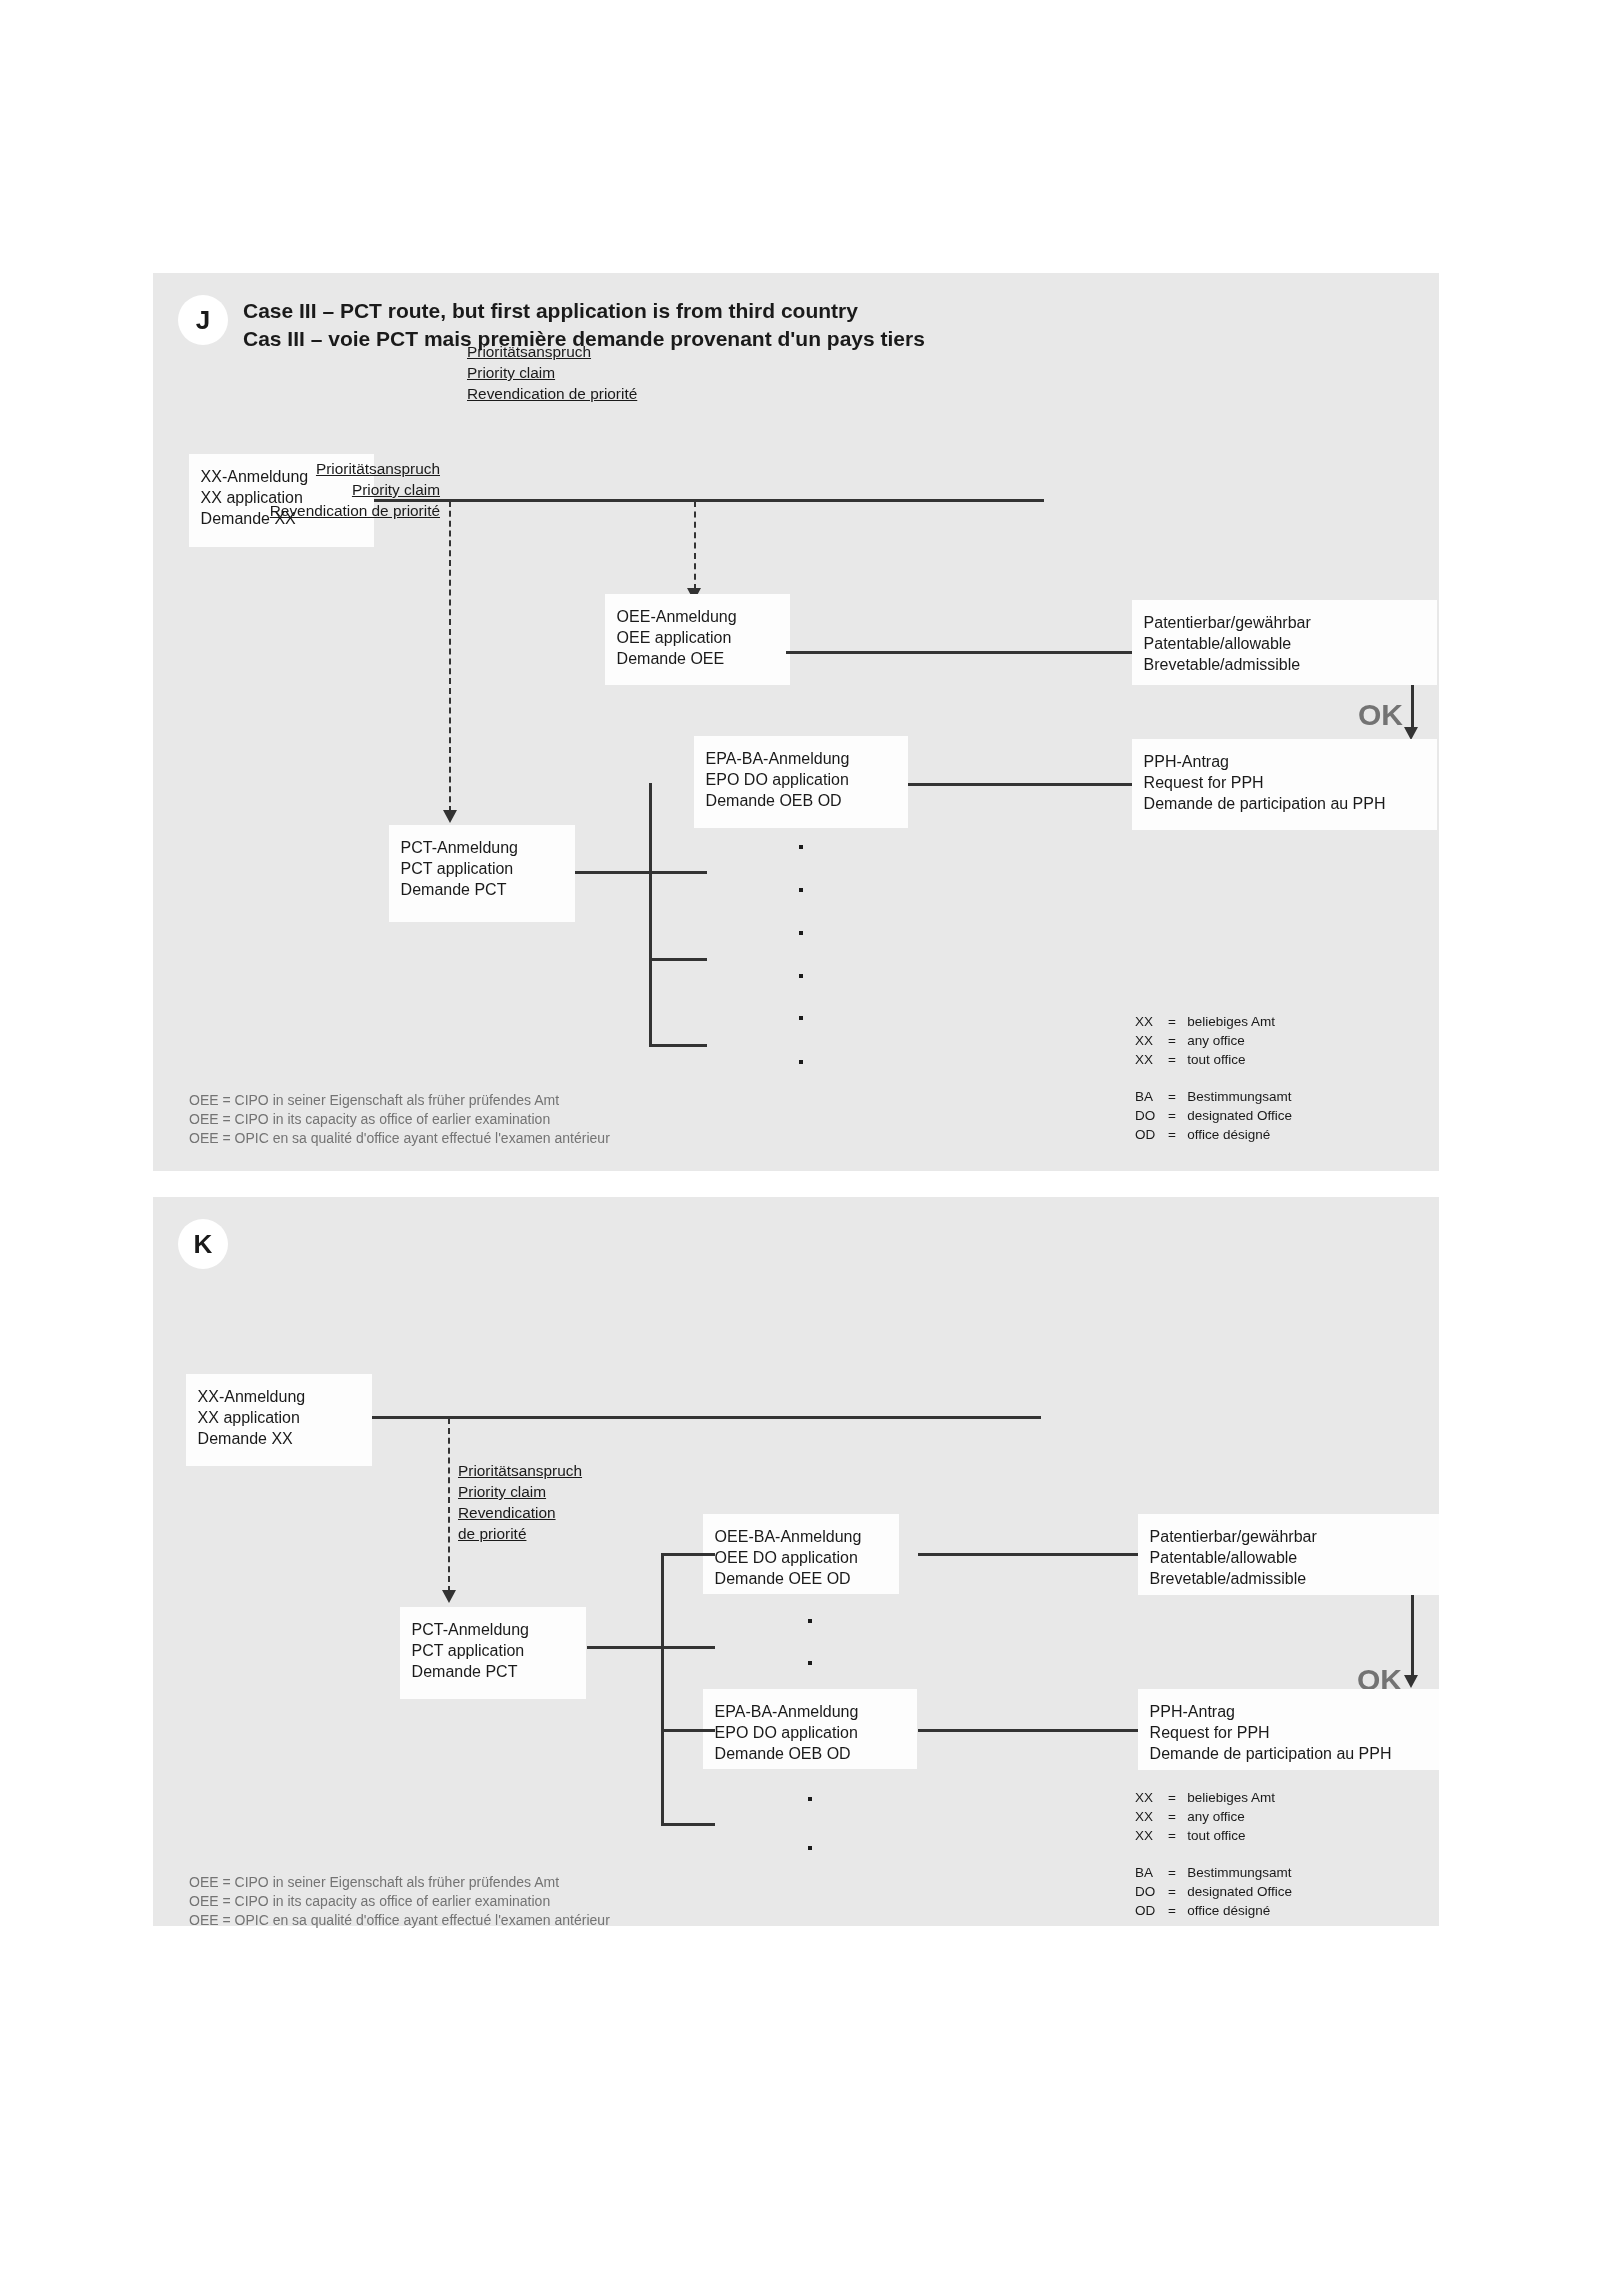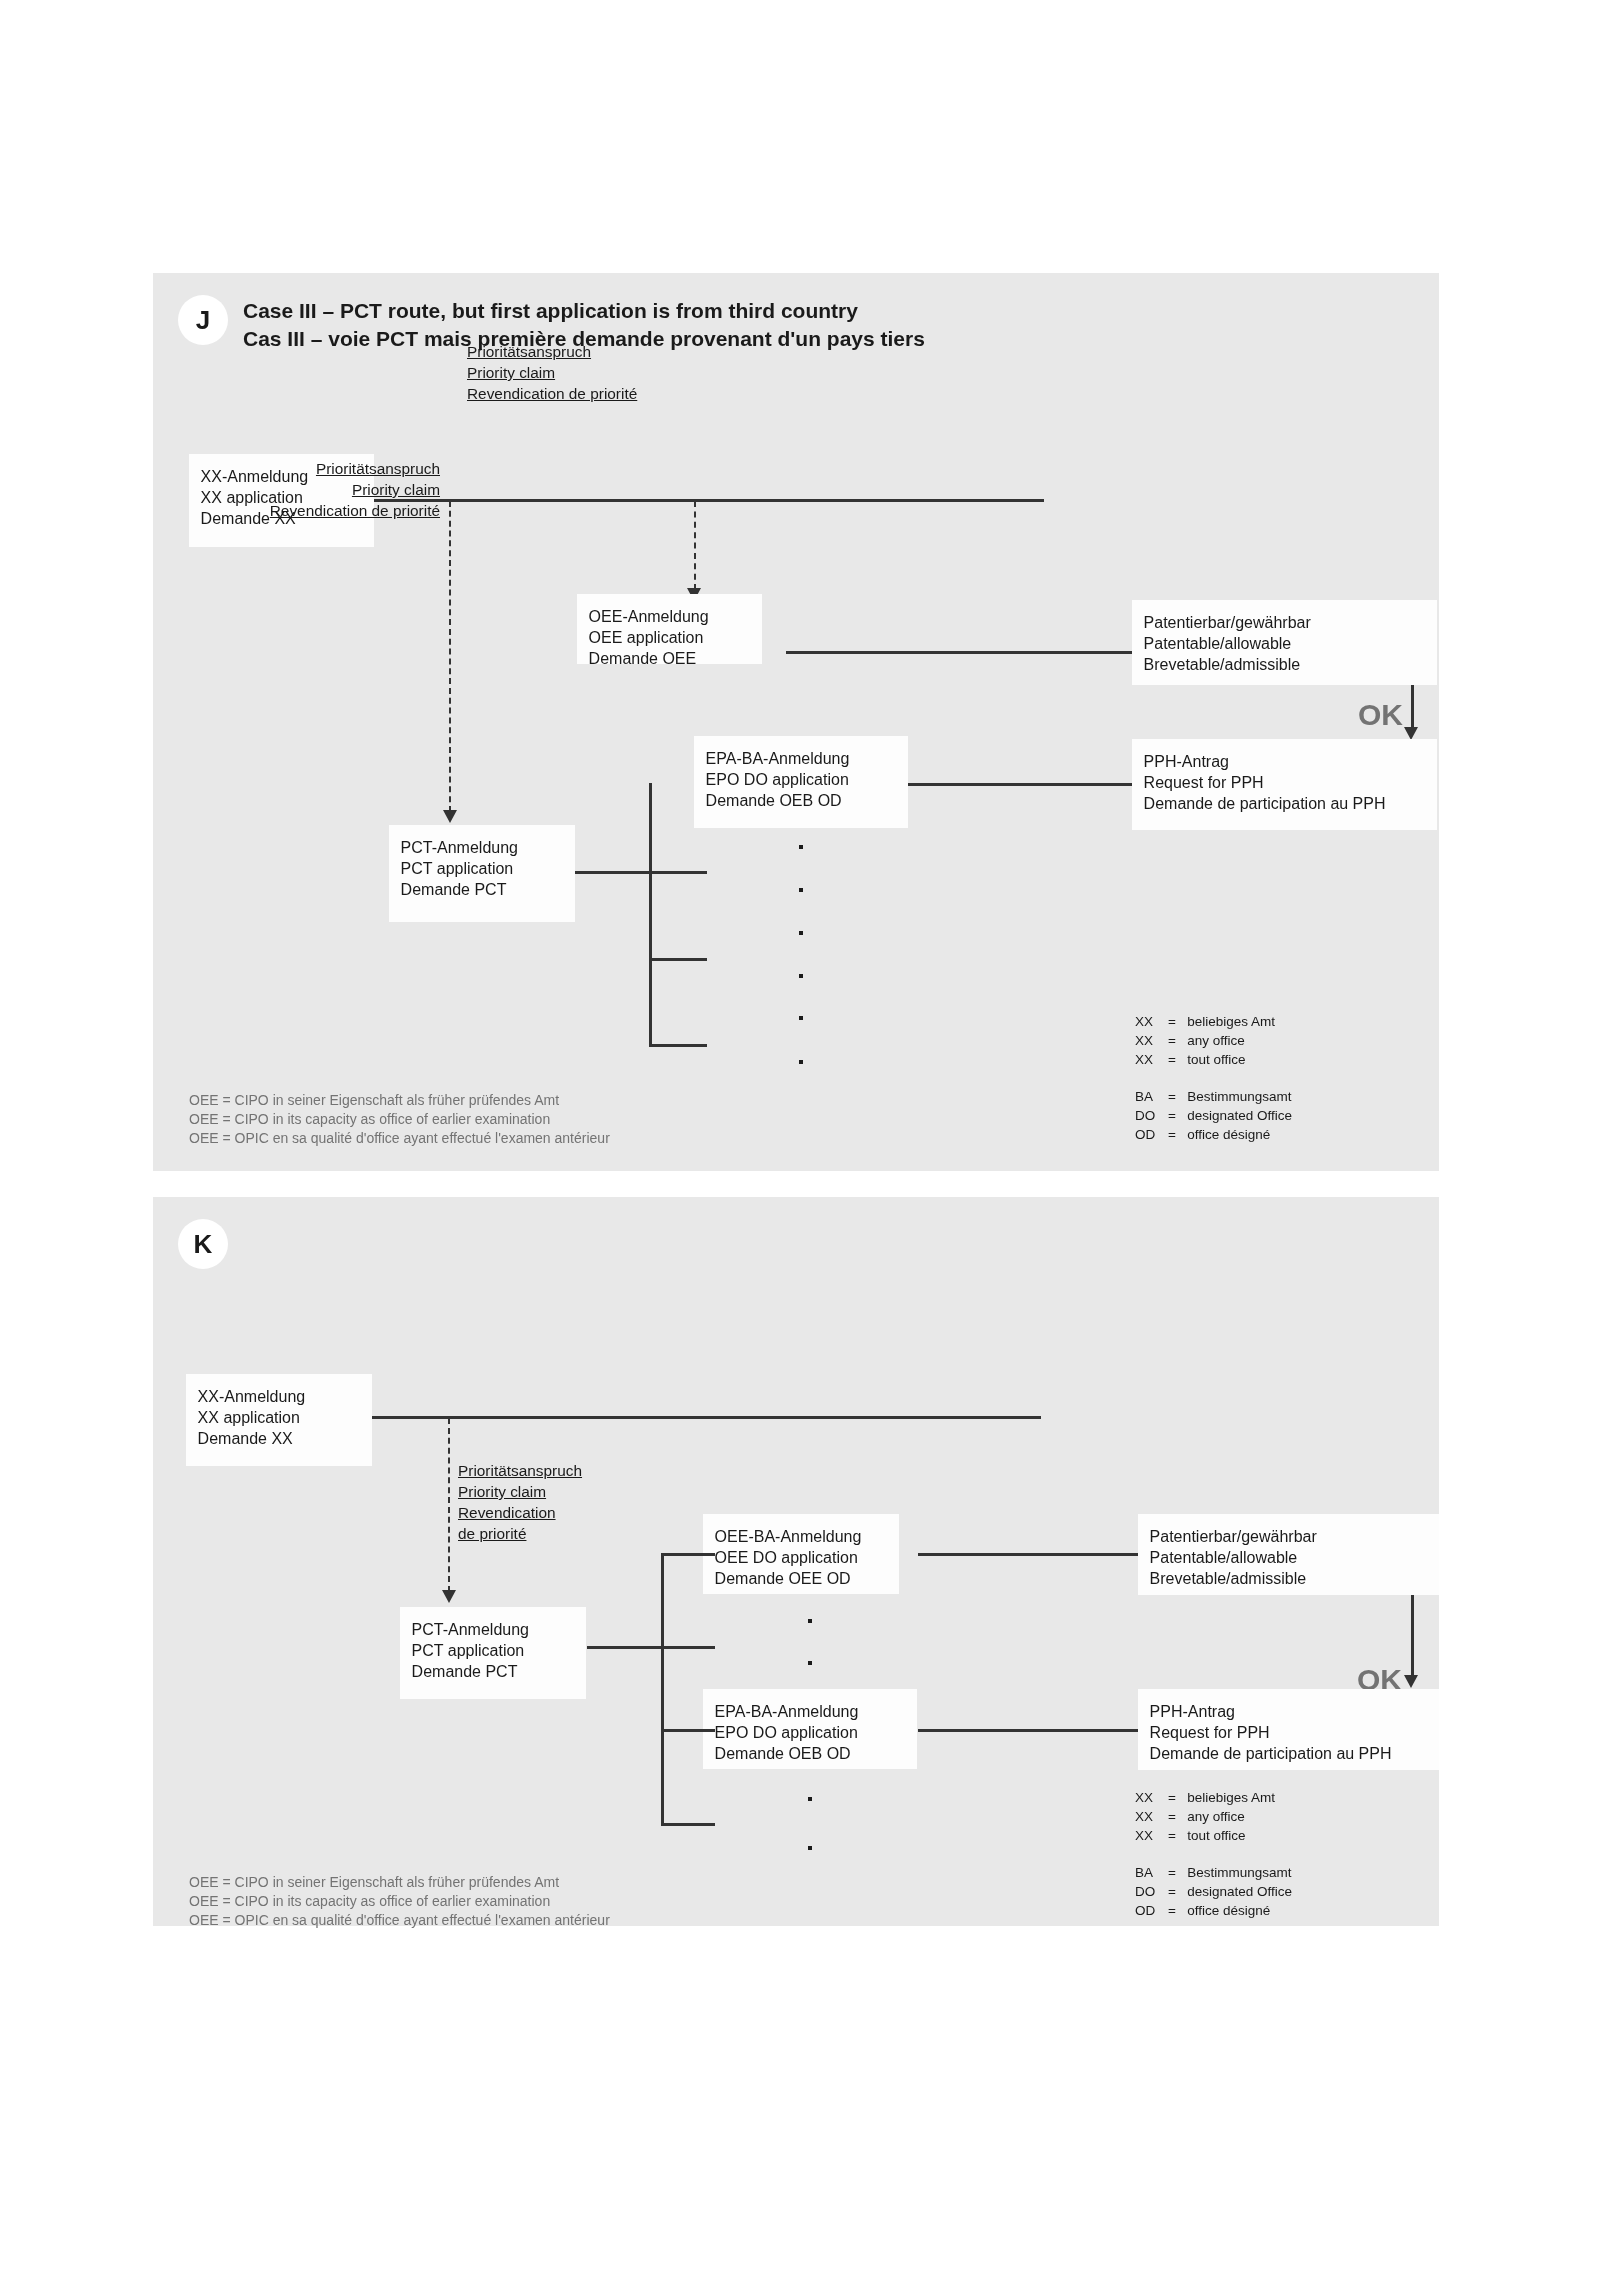--- a/index.html
+++ b/index.html
@@ -76,21 +76,21 @@
       <span>Priority claim</span>
       <span>Revendication de priorité</span>
     </div>
 
     <div class="lbl right" style="left:0px;top:185px;width:287px;">
       <span>Prioritätsanspruch</span>
       <span>Priority claim</span>
       <span>Revendication de priorité</span>
     </div>
 
-    <div class="node" style="left:424px;top:321px;width:185px;height:70px;">
+    <div class="node" style="left:452px;top:321px;width:185px;height:91px;">
       <span>OEE-Anmeldung</span>
       <span>OEE application</span>
       <span>Demande OEE</span>
     </div>
 
     <div class="hline" style="left:633px;top:378px;width:346px;"></div>
 
     <div class="node" style="left:979px;top:327px;width:305px;height:85px;">
       <span>Patentierbar/gewährbar</span>
       <span>Patentable/allowable</span>

